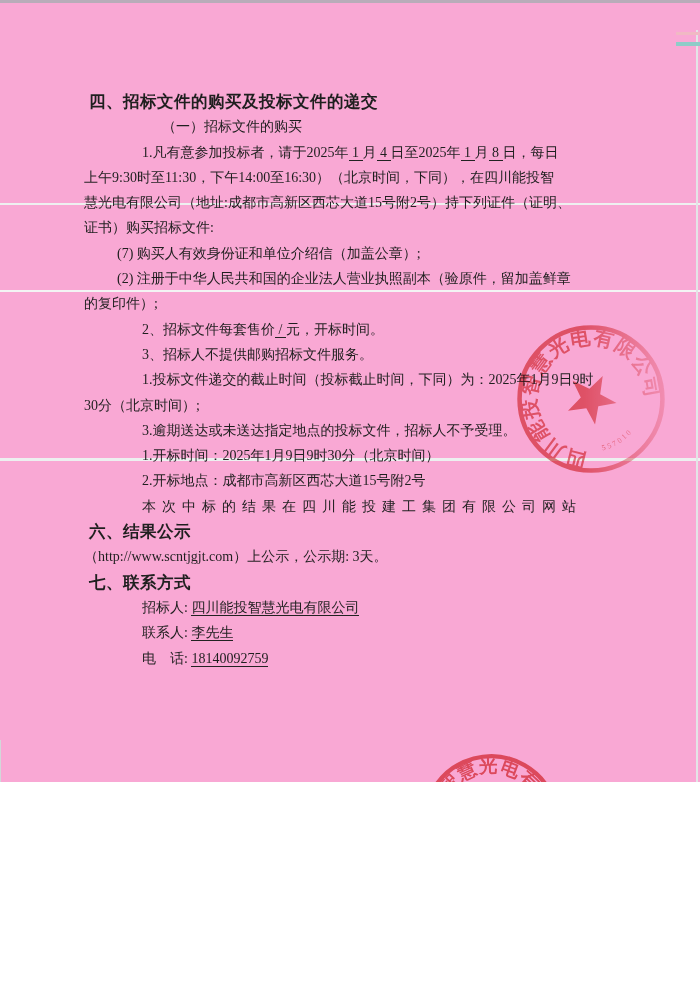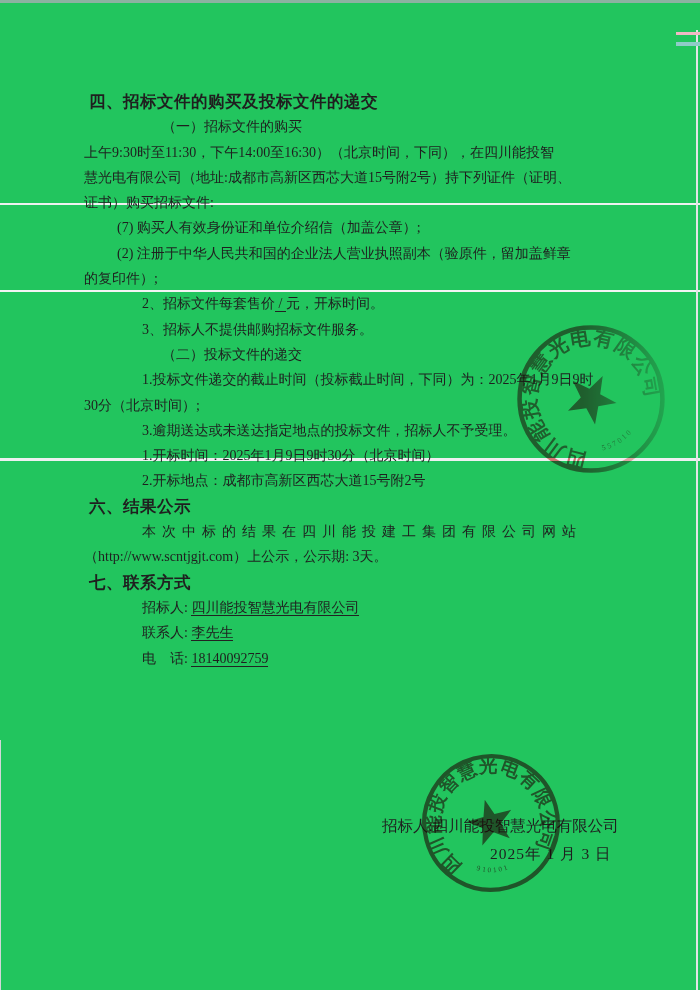--- a/index.html
+++ b/index.html
@@ -1,17 +1,17 @@
 <!DOCTYPE html>
 <html><head>
 <meta charset="utf-8">
 <style>
   html,body{margin:0;padding:0;background:#ffffff;}
   .page{
-    position:relative;width:700px;height:990px;background:#22c55e;overflow:hidden;
+    position:relative;width:700px;height:782px;background:#f9a8d4;overflow:hidden;
     font-family:"Liberation Serif","DejaVu Serif",serif;color:#1f1f1f;
   }
   
   .doc{position:absolute;left:84px;top:89px;width:580px;}
   .ln{margin:0;font-size:14px;line-height:25.3px;white-space:pre;}
   .h{font-weight:bold;font-size:16.5px;padding-left:5px;letter-spacing:.5px;}
   .i1{padding-left:33px;}
   .i2{padding-left:58px;}
   .i3{padding-left:78px;}
   .sp{letter-spacing:6px;}
@@ -48,36 +48,36 @@
   <div class="art art-band2"></div>
   <div class="art art-band3"></div>
   <div class="art art-right"></div>
   <div class="art art-pink"></div>
   <div class="art art-teal"></div>
   <div class="art art-left"></div>
 
   <div class="doc">
       <p class="ln h"><span>四、招标文件的购买及投标文件的递交</span></p>
       <p class="ln i3"><span>（一）招标文件的购买</span></p>
+      <p class="ln i2"><span>1.凡有意参加投标者，请于2025年</span><span class="u"> 1 </span><span>月</span><span class="u"> 4 </span><span>日至2025年</span><span class="u"> 1 </span><span>月</span><span class="u"> 8 </span><span>日，每日</span></p>
       <p class="ln"><span>上午9:30时至11:30，下午14:00至16:30）（北京时间，下同），在四川能投智</span></p>
       <p class="ln"><span>慧光电有限公司（地址:成都市高新区西芯大道15号附2号）持下列证件（证明、</span></p>
       <p class="ln"><span>证书）购买招标文件:</span></p>
       <p class="ln i1"><span>(7) 购买人有效身份证和单位介绍信（加盖公章）;</span></p>
       <p class="ln i1"><span>(2) 注册于中华人民共和国的企业法人营业执照副本（验原件，留加盖鲜章</span></p>
       <p class="ln"><span>的复印件）;</span></p>
       <p class="ln i2"><span>2、招标文件每套售价</span><span class="u"> / </span><span>元，开标时间。</span></p>
       <p class="ln i2"><span>3、招标人不提供邮购招标文件服务。</span></p>
-      <p class="ln i3"><span>（二）投标文件的递交</span></p>
       <p class="ln i2"><span>1.投标文件递交的截止时间（投标截止时间，下同）为：2025年1月9日9时</span></p>
       <p class="ln"><span>30分（北京时间）;</span></p>
       <p class="ln i2"><span>3.逾期送达或未送达指定地点的投标文件，招标人不予受理。</span></p>
       <p class="ln i2"><span>1.开标时间：2025年1月9日9时30分（北京时间）</span></p>
       <p class="ln i2"><span>2.开标地点：成都市高新区西芯大道15号附2号</span></p>
+      <p class="ln i2 sp"><span>本次中标的结果在四川能投建工集团有限公司网站</span></p>
       <p class="ln h"><span>六、结果公示</span></p>
-      <p class="ln i2 sp"><span>本次中标的结果在四川能投建工集团有限公司网站</span></p>
       <p class="ln"><span>（http://www.scntjgjt.com）上公示，公示期: 3天。</span></p>
       <p class="ln h"><span>七、联系方式</span></p>
       <p class="ln i2"><span>招标人: </span><span class="u">四川能投智慧光电有限公司</span></p>
       <p class="ln i2"><span>联系人: </span><span class="u">李先生</span></p>
       <p class="ln i2"><span>电　话: </span><span class="u">18140092759</span></p>
     </div>
 
   <div class="sig sig-name">招标人:四川能投智慧光电有限公司</div>
   <div class="sig sig-date">2025年 1 月 3 日</div>
 

